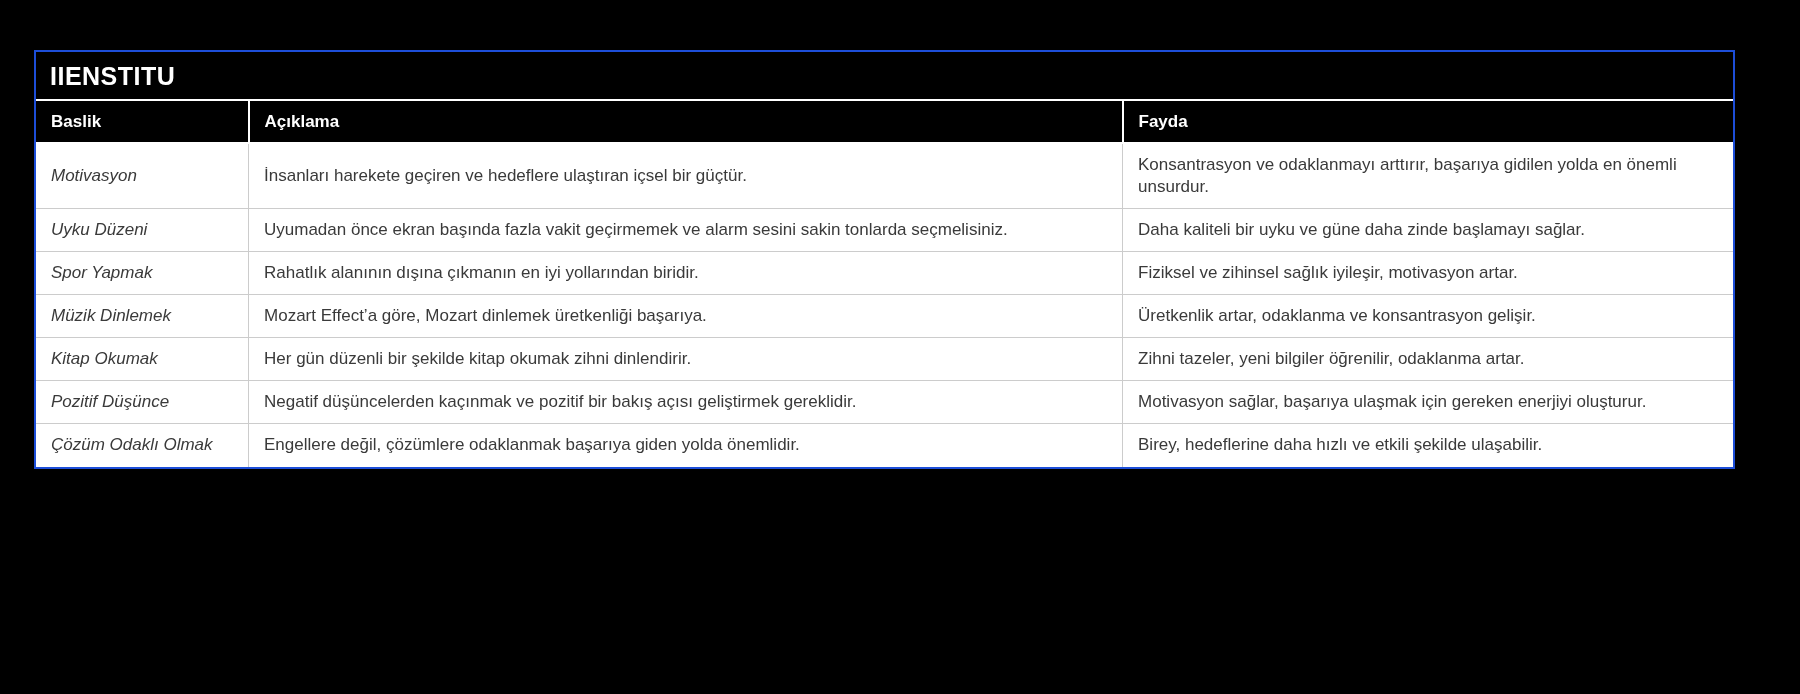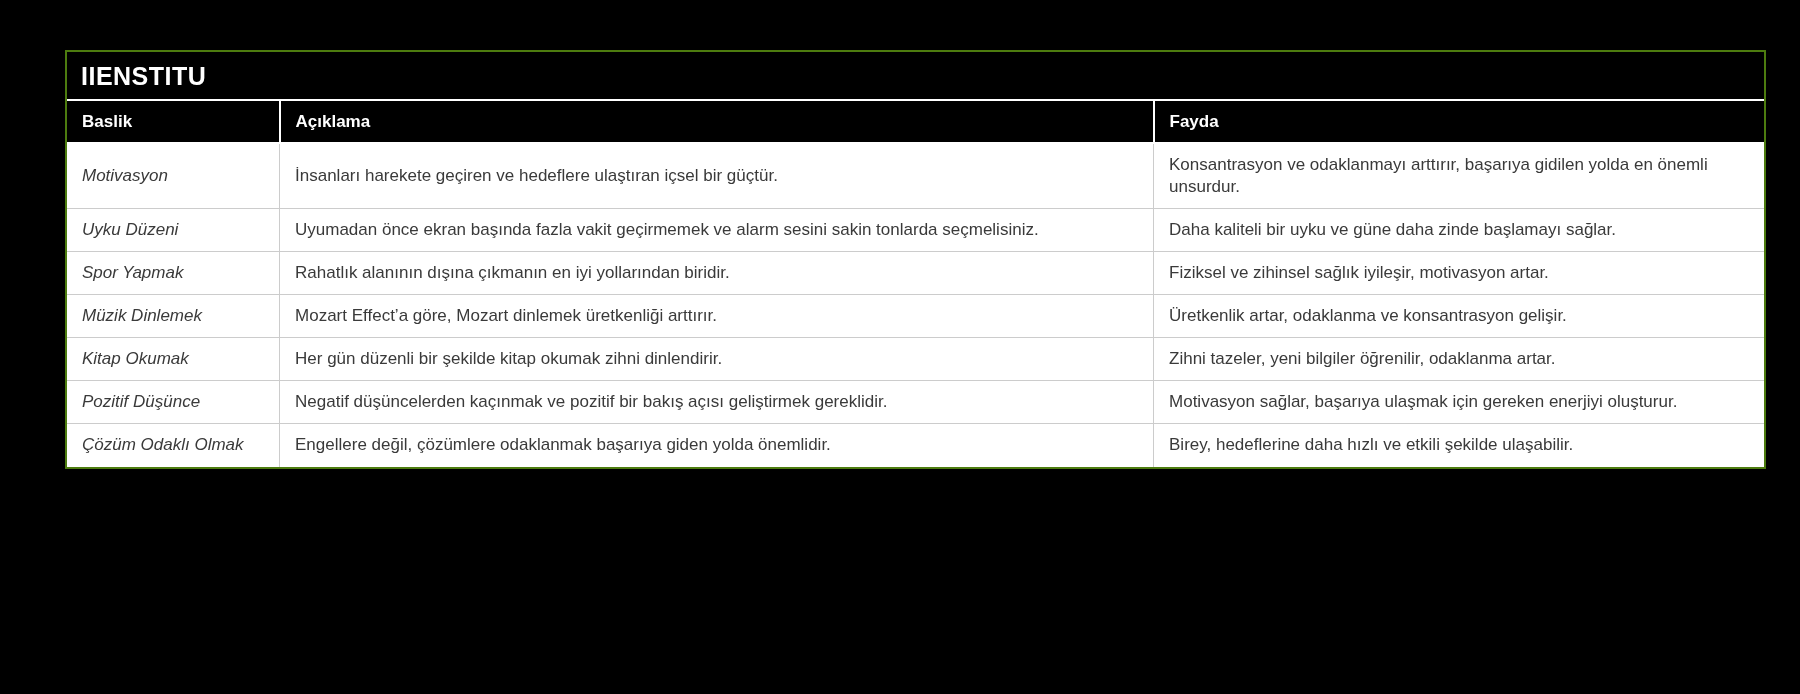--- a/index.html
+++ b/index.html
@@ -5,25 +5,25 @@
   * { margin: 0; padding: 0; box-sizing: border-box; }
   html, body {
     width: 1800px;
     height: 694px;
     background: #000000;
     overflow: hidden;
     font-family: "Liberation Sans", "DejaVu Sans", sans-serif;
   }
   .table-card {
     position: absolute;
-    left: 65px;
+    left: 34px;
     top: 50px;
     width: 1701px;
     background: #f0abfc;
-    border: 2px solid #4d7c0f;
+    border: 2px solid #1d4ed8;
   }
   .title-bar {
     background: #000000;
     color: #ffffff;
     height: 49px;
     line-height: 49px;
     padding-left: 14px;
     font-size: 25px;
     font-weight: bold;
     border-bottom: 2px solid #ffffff;
@@ -89,21 +89,21 @@
     <td class="col-aciklama">Uyumadan önce ekran başında fazla vakit geçirmemek ve alarm sesini sakin tonlarda seçmelisiniz.</td>
     <td class="col-fayda">Daha kaliteli bir uyku ve güne daha zinde başlamayı sağlar.</td>
   </tr>
         <tr>
     <td class="col-baslik">Spor Yapmak</td>
     <td class="col-aciklama">Rahatlık alanının dışına çıkmanın en iyi yollarından biridir.</td>
     <td class="col-fayda">Fiziksel ve zihinsel sağlık iyileşir, motivasyon artar.</td>
   </tr>
         <tr>
     <td class="col-baslik">Müzik Dinlemek</td>
-    <td class="col-aciklama">Mozart Effect’a göre, Mozart dinlemek üretkenliği arttırır.</td>
+    <td class="col-aciklama">Mozart Effect’a göre, Mozart dinlemek üretkenliği başarıya.</td>
     <td class="col-fayda">Üretkenlik artar, odaklanma ve konsantrasyon gelişir.</td>
   </tr>
         <tr>
     <td class="col-baslik">Kitap Okumak</td>
     <td class="col-aciklama">Her gün düzenli bir şekilde kitap okumak zihni dinlendirir.</td>
     <td class="col-fayda">Zihni tazeler, yeni bilgiler öğrenilir, odaklanma artar.</td>
   </tr>
         <tr>
     <td class="col-baslik">Pozitif Düşünce</td>
     <td class="col-aciklama">Negatif düşüncelerden kaçınmak ve pozitif bir bakış açısı geliştirmek gereklidir.</td>

